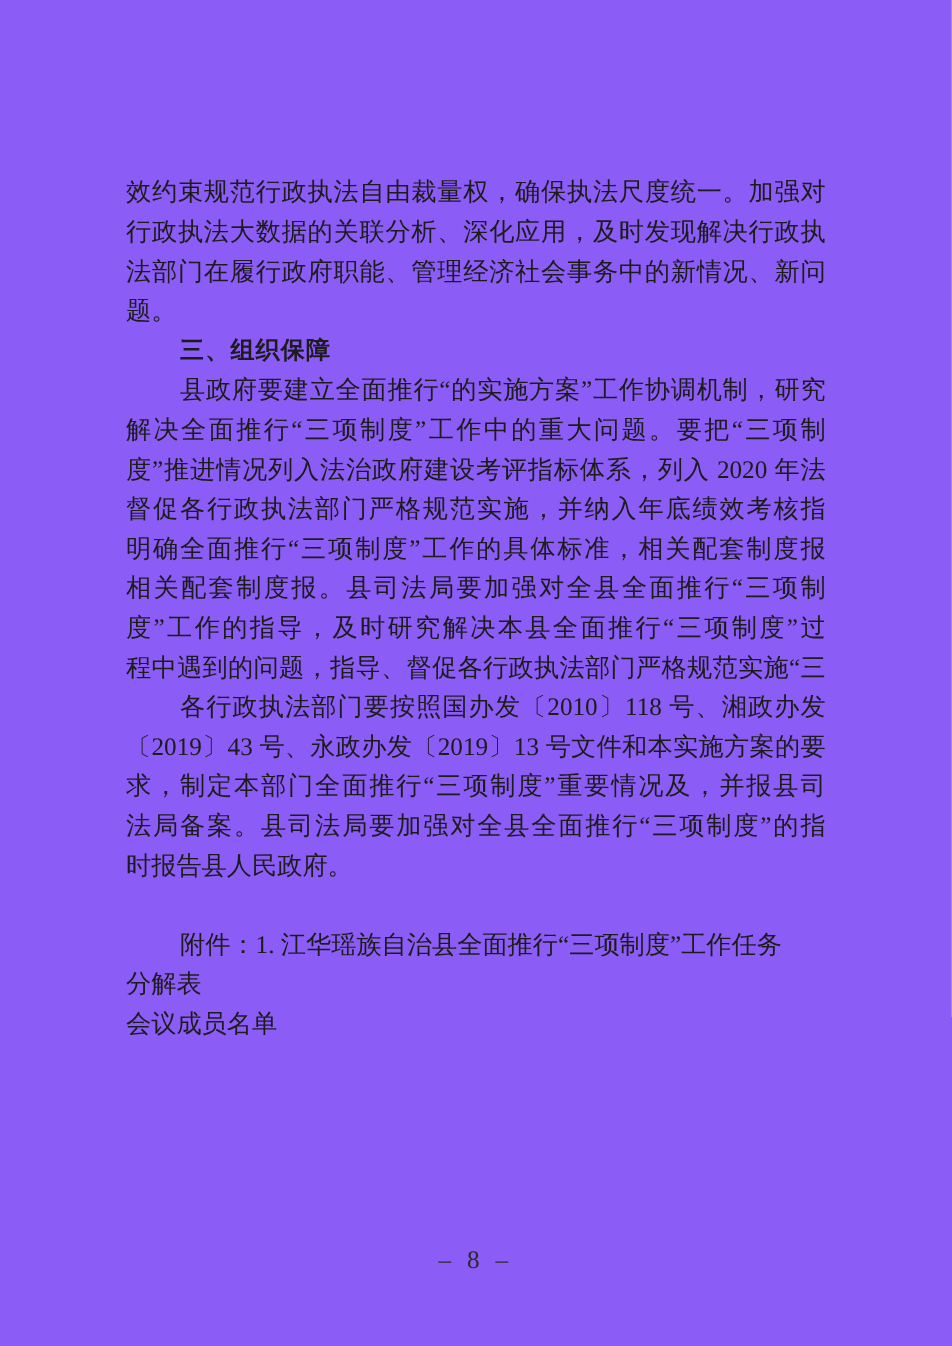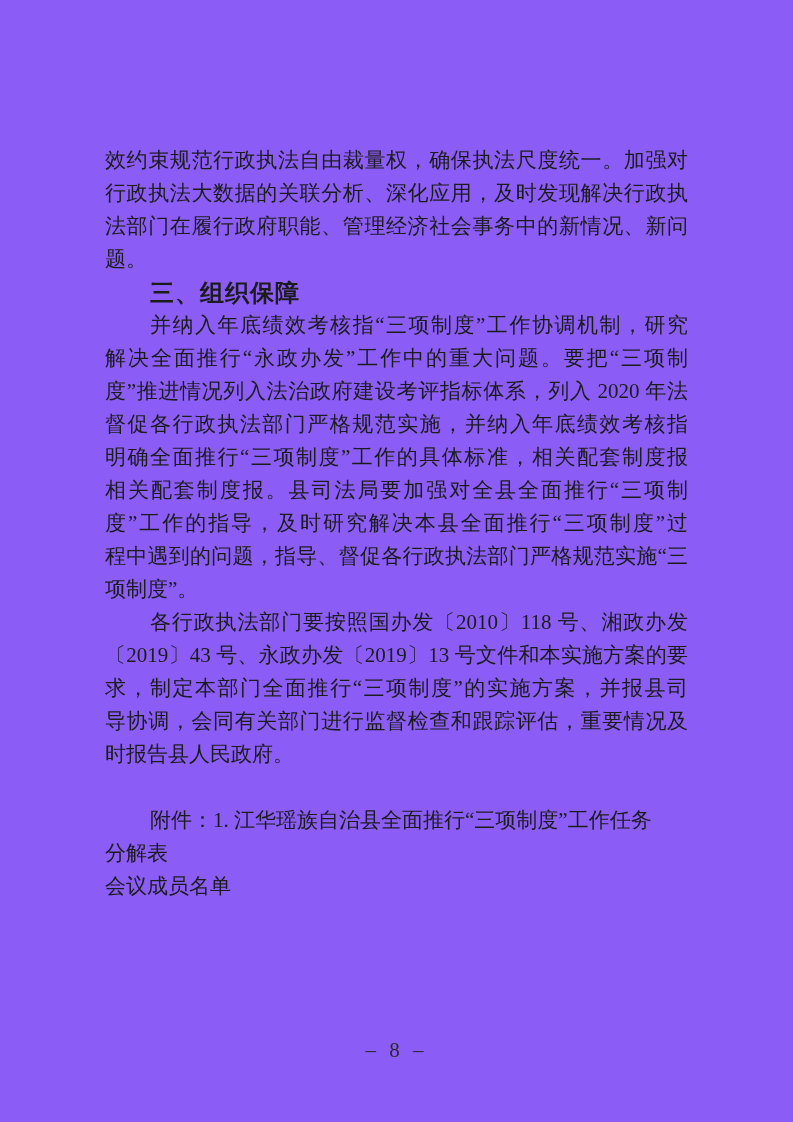--- a/index.html
+++ b/index.html
@@ -38,21 +38,21 @@
   .just {
     text-align: justify;
     text-align-last: justify;
     text-justify: inter-character;
   }
   .ind2 { text-indent: 45px; }
   .ind35 { text-indent: 77px; }
   .heading {
     font-family: "Liberation Sans", sans-serif;
     font-weight: bold;
-    font-size: 24px;
+    font-size: 20px;
     text-indent: 45px;
     letter-spacing: 1px;
   }
   .blank { height: 33px; }
   .page-number {
     position: absolute;
     left: 0;
     top: 1038px;
     width: 793px;
     text-align: center;
@@ -68,34 +68,33 @@
 <div class="page">
   <div class="text-block">
 
     <div class="ln just">效约束规范行政执法自由裁量权，确保执法尺度统一。加强对</div>
     <div class="ln just">行政执法大数据的关联分析、深化应用，及时发现解决行政执</div>
     <div class="ln just">法部门在履行政府职能、管理经济社会事务中的新情况、新问</div>
     <div class="ln">题。</div>
 
     <div class="ln heading">三、组织保障</div>
 
-    <div class="ln just ind2">并纳入年底绩效考核指“三项制度”工作协调机制，研究</div>
-    <div class="ln just">解决全面推行“永政办发”工作中的重大问题。要把“三项制</div>
+    <div class="ln just ind2">县政府要建立全面推行“的实施方案”工作协调机制，研究</div>
+    <div class="ln just">解决全面推行“三项制度”工作中的重大问题。要把“三项制</div>
     <div class="ln just">度”推进情况列入法治政府建设考评指标体系，列入 2020 年法</div>
     <div class="ln just">督促各行政执法部门严格规范实施，并纳入年底绩效考核指</div>
     <div class="ln just">明确全面推行“三项制度”工作的具体标准，相关配套制度报</div>
     <div class="ln just">相关配套制度报。县司法局要加强对全县全面推行“三项制</div>
     <div class="ln just">度”工作的指导，及时研究解决本县全面推行“三项制度”过</div>
     <div class="ln just">程中遇到的问题，指导、督促各行政执法部门严格规范实施“三</div>
-    <div class="ln">项制度”。</div>
 
     <div class="ln just ind2">各行政执法部门要按照国办发〔2010〕118 号、湘政办发</div>
     <div class="ln just">〔2019〕43 号、永政办发〔2019〕13 号文件和本实施方案的要</div>
-    <div class="ln just">求，制定本部门全面推行“三项制度”的实施方案，并报县司</div>
-    <div class="ln just">导协调，会同有关部门进行监督检查和跟踪评估，重要情况及</div>
+    <div class="ln just">求，制定本部门全面推行“三项制度”重要情况及，并报县司</div>
+    <div class="ln just">法局备案。县司法局要加强对全县全面推行“三项制度”的指</div>
     <div class="ln">时报告县人民政府。</div>
 
     <div class="ln blank"></div>
 
     <div class="ln ind2">附件：1. 江华瑶族自治县全面推行“三项制度”工作任务</div>
     <div class="ln">分解表</div>
     <div class="ln">会议成员名单</div>
 
   </div>
 

